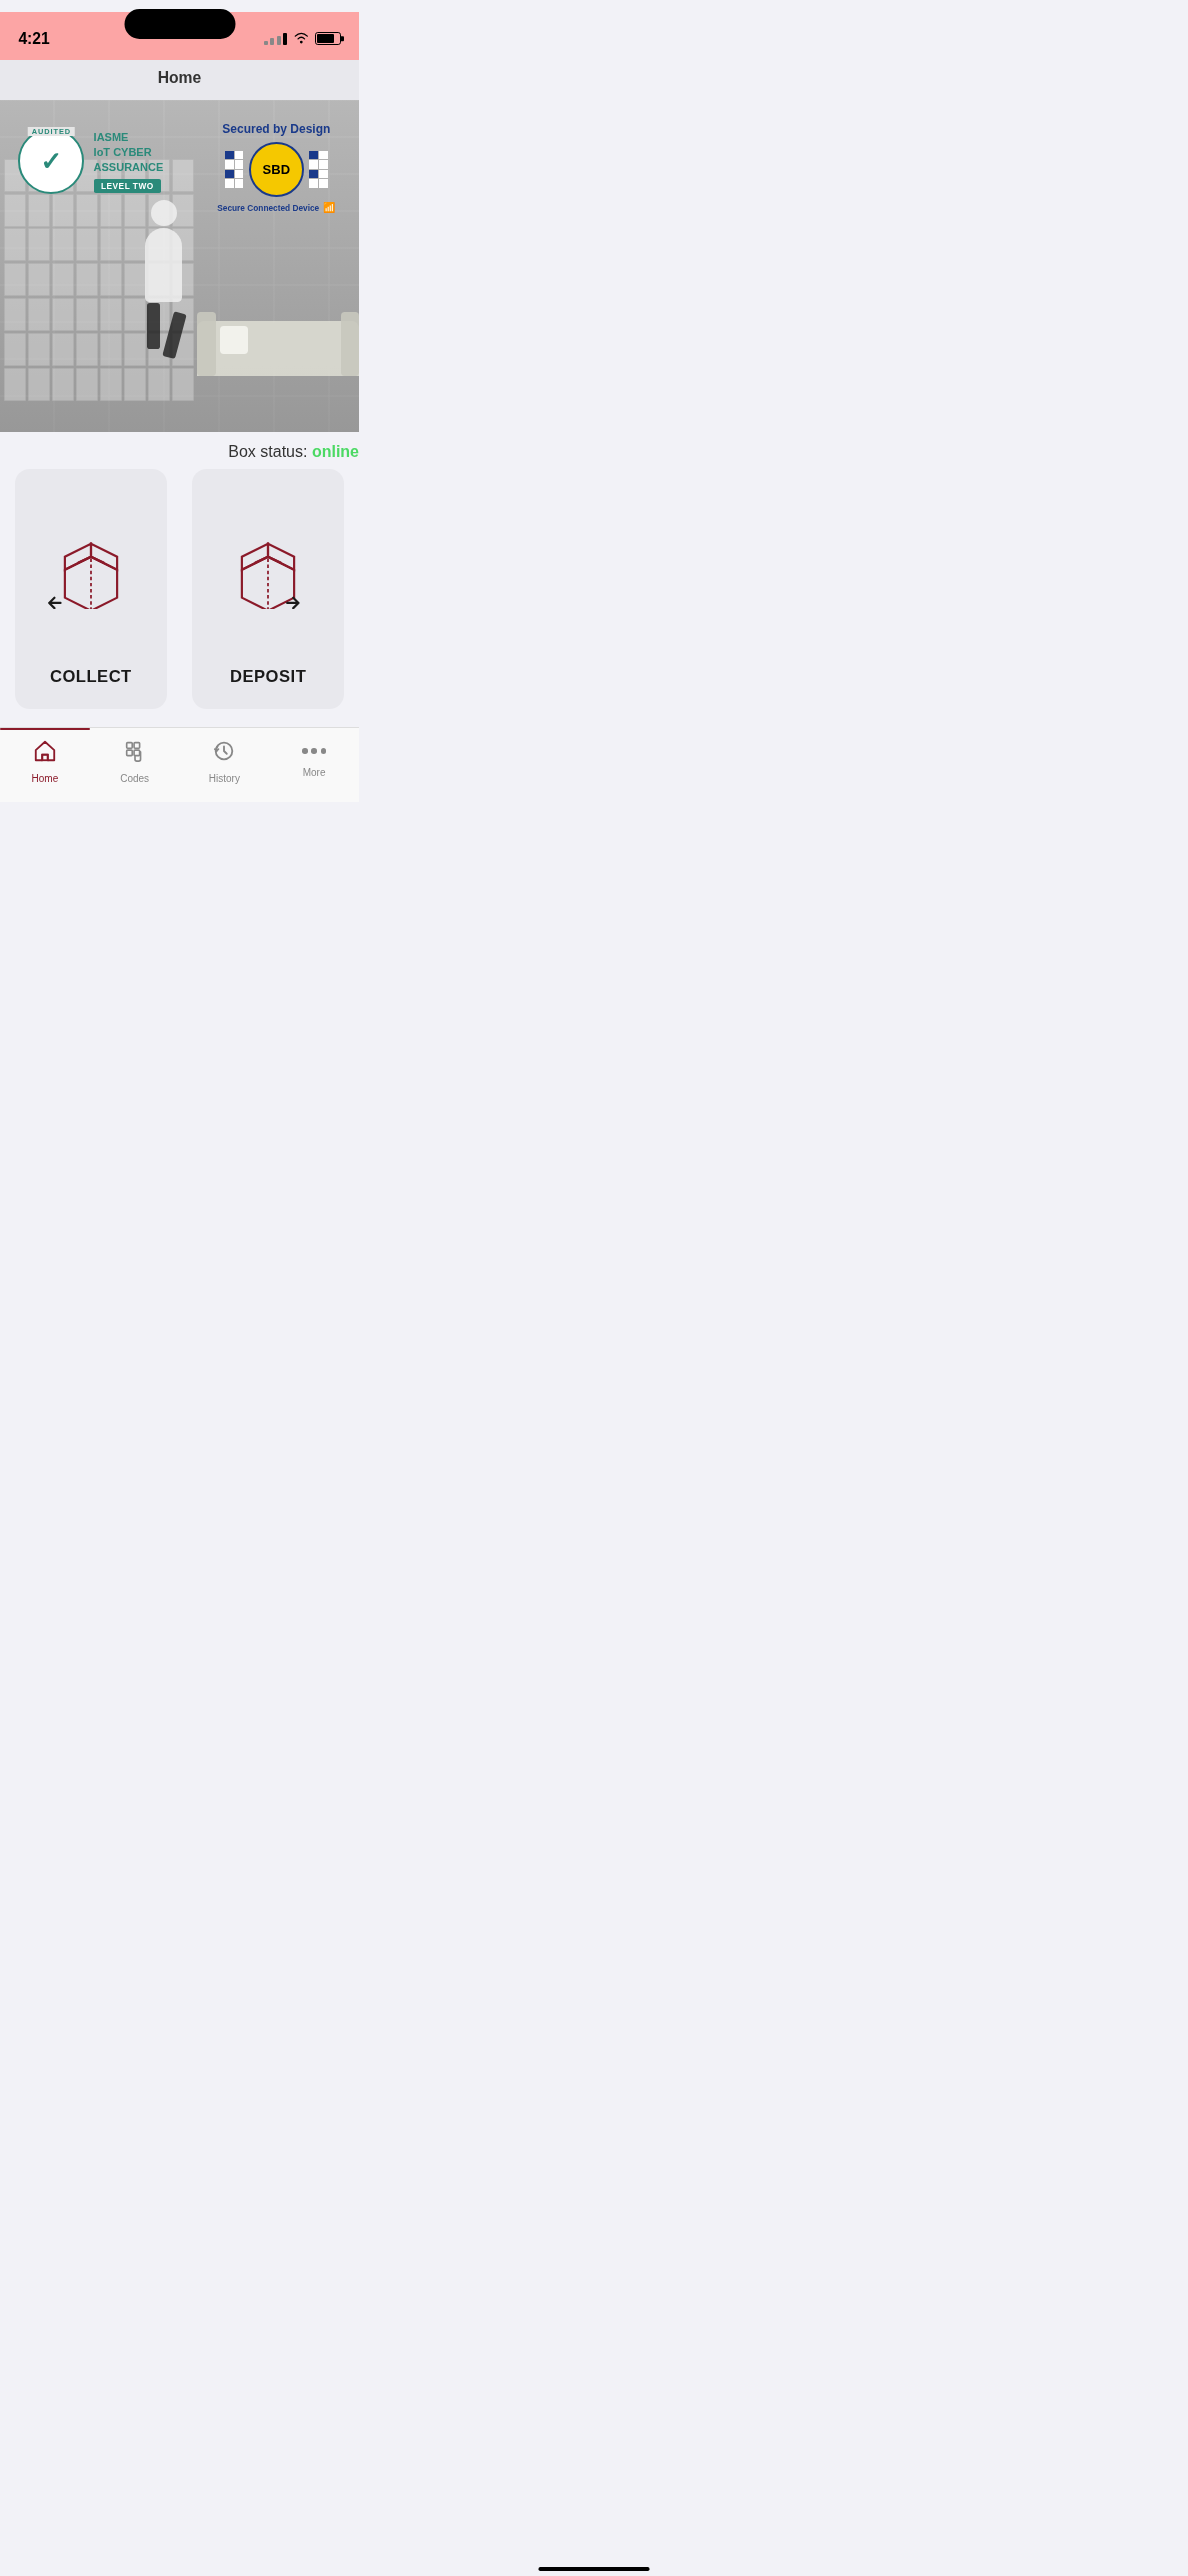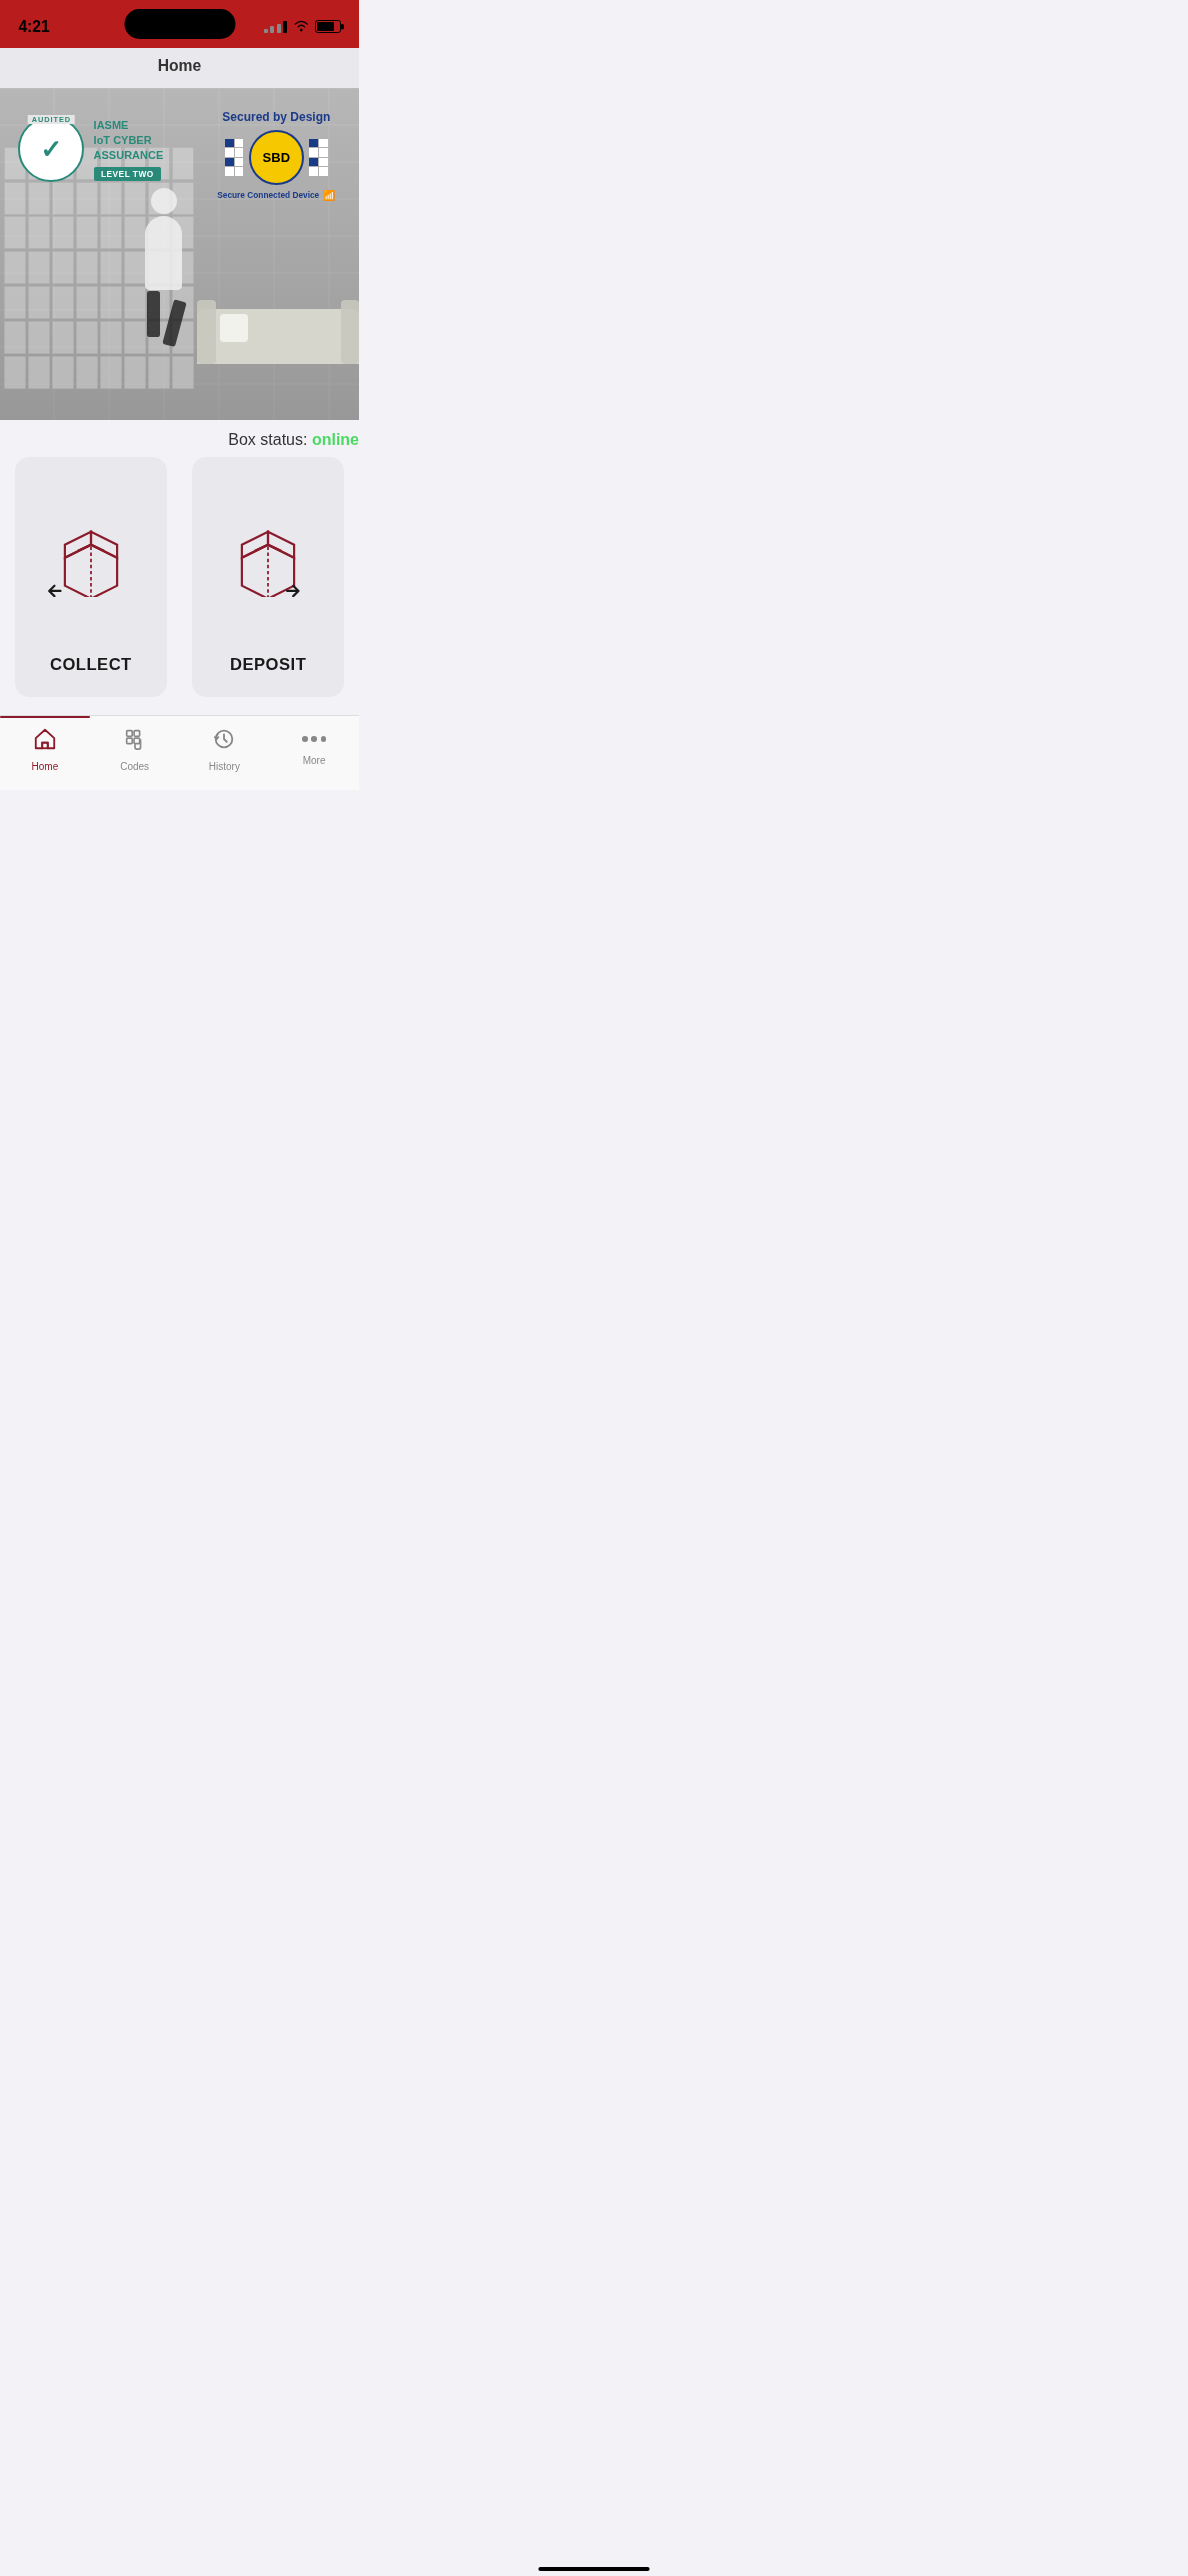--- a/index.html
+++ b/index.html
@@ -13,22 +13,23 @@
       overflow-x: hidden;
       position: relative;
     }
 
     
     .status-bar {
       display: flex;
       justify-content: space-between;
       align-items: center;
       padding: 13px 18.4px 7.4px 18.4px;
-      background: #b91c1c;
+      background: #fca5a5;
       height: 48px;
+      margin-top: 12px;
     }
 
     .status-time {
       font-size: 15.7px;
       font-weight: 600;
       color: #000;
     }
 
     .status-center {
       width: 111px;
@@ -365,21 +366,21 @@
       border: 2.8px solid #1a3a8a;
       flex-shrink: 0;
     }
 
     .sbd-subtitle {
       color: #1a3a8a;
       font-size: 8.3px;
       font-weight: 600;
       margin-top: 5.5px;
       display: flex;
-      align-items: flex-start;
+      align-items: center;
       justify-content: center;
       gap: 3.7px;
     }
 
     .wifi-small {
       font-size: 10px;
     }
 
     
     .box-status {

